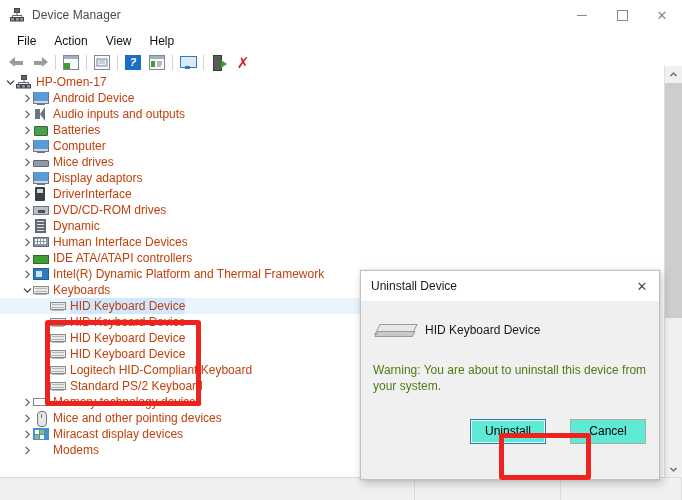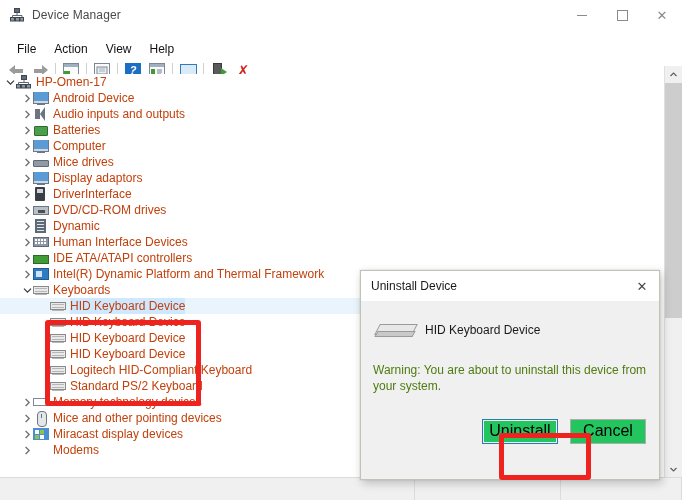--- a/index.html
+++ b/index.html
@@ -15,21 +15,21 @@
   .titlebar{height:30px;background:#ffffff;display:flex;align-items:center;position:relative;}
   .title-icon{width:16px;height:16px;margin-left:9px;margin-right:7px;position:relative;flex:none;}
   .title-text{font-size:12px;color:#4a4a4a;letter-spacing:.1px;}
   .winbtns{position:absolute;right:0;top:0;height:30px;display:flex;}
   .winbtn{width:40px;height:30px;display:flex;align-items:center;justify-content:center;color:#9a9a9a;font-size:12px;}
   .wb-min{width:10px;height:1px;background:#8a8a8a;display:block;}
   .wb-max{width:9px;height:9px;border:1px solid #8a8a8a;display:block;}
   .wb-close{font-size:13px;line-height:1;color:#8a8a8a;}
 
   
-  .menubar{height:21px;display:flex;align-items:center;padding-left:8px;background:#ffffff;margin-top:8px;}
+  .menubar{height:21px;display:flex;align-items:center;padding-left:8px;background:#ffffff;}
   .menu-item{font-size:12px;color:#111;padding:2px 9px;cursor:default;}
 
   
   .toolbar{height:23px;display:flex;align-items:center;padding-left:4px;background:#ffffff;
            border-bottom:1px solid #e4e4e4;}
   .tb{width:24px;height:22px;display:flex;align-items:center;justify-content:center;position:relative;}
   .tsep{width:1px;height:15px;background:#d2d2d2;margin:0 3px;}
 
   
   .arrow{width:15px;height:11px;position:relative;}
@@ -132,22 +132,22 @@
   .dlg-devrow{display:flex;align-items:center;padding:14px 0 0 14px;}
   .kbicon{width:42px;height:26px;position:relative;flex:none;margin-right:8px;}
   .kbicon .kb-top{position:absolute;left:2px;top:8px;width:36px;height:9px;background:#e8e8e8;
                   border:1px solid #9a9a9a;transform:skewX(-28deg);}
   .kbicon .kb-side{position:absolute;left:1px;top:15px;width:36px;height:4px;background:#c9c9c9;
                    border:1px solid #9a9a9a;transform:skewX(-28deg);}
   .dlg-devname{font-size:12px;color:#1a1a1a;padding-top:2px;}
   .dlg-warn{font-size:12px;color:#4d7c0f;padding:20px 12px 0 12px;line-height:1.35;}
   .dlg-btnbar{position:absolute;left:0;bottom:0;width:100%;height:32px;display:flex;
               align-items:center;justify-content:flex-end;padding-right:13px;box-sizing:border-box;}
-  .dbtn{min-width:74px;height:23px;background:#22c55e;border:1px solid #adadad;font-size:16px;
-        color:#000;display:flex;align-items:center;justify-content:center;margin-left:12px;
+  .dbtn{min-width:74px;height:23px;background:#5eead4;border:1px solid #adadad;font-size:12px;
+        color:#000;display:flex;align-items:center;justify-content:center;margin-left:24px;
         font-family:"Liberation Sans",sans-serif;cursor:default;}
   .dbtn.focus{border:1px solid #2a7ab0;box-shadow:inset 0 0 0 1px #f0f0f0;}
 
   
   .annot{position:absolute;border:5px solid #ee2320;border-radius:3px;pointer-events:none;}
   .annot-tree{left:45px;top:320px;width:146px;height:76px;}
   .annot-btn{left:499px;top:433px;width:82px;height:37px;}
 </style>
 </head>
 <body>

